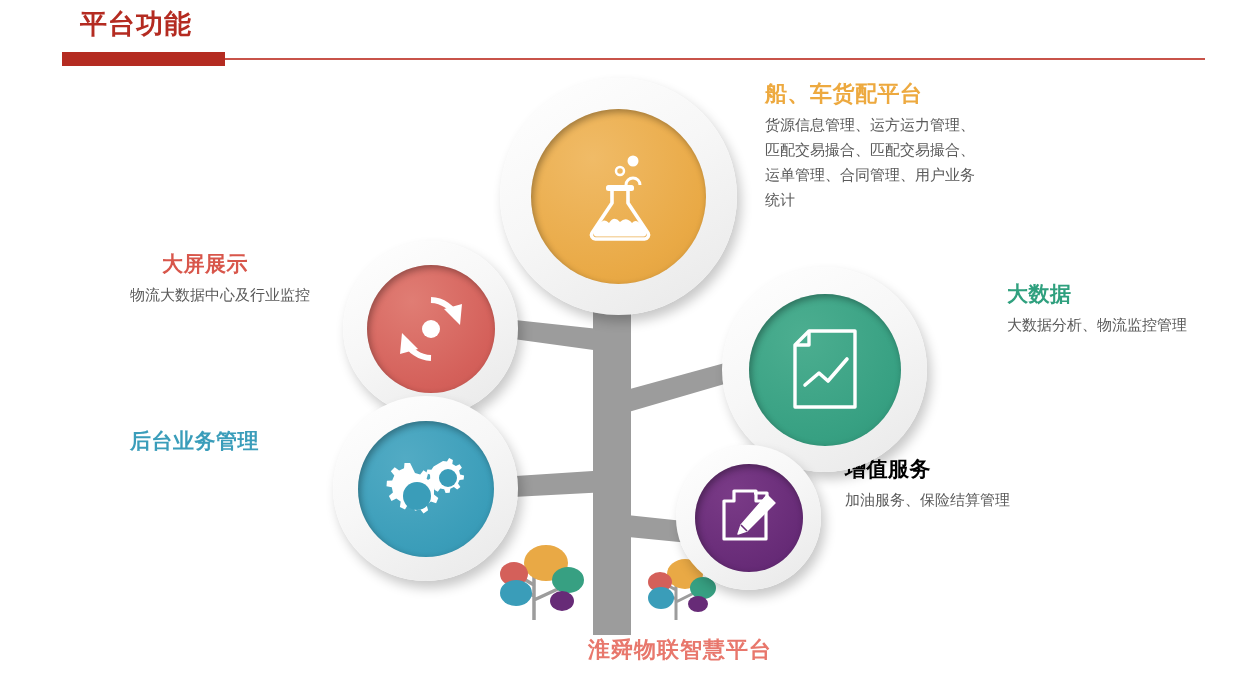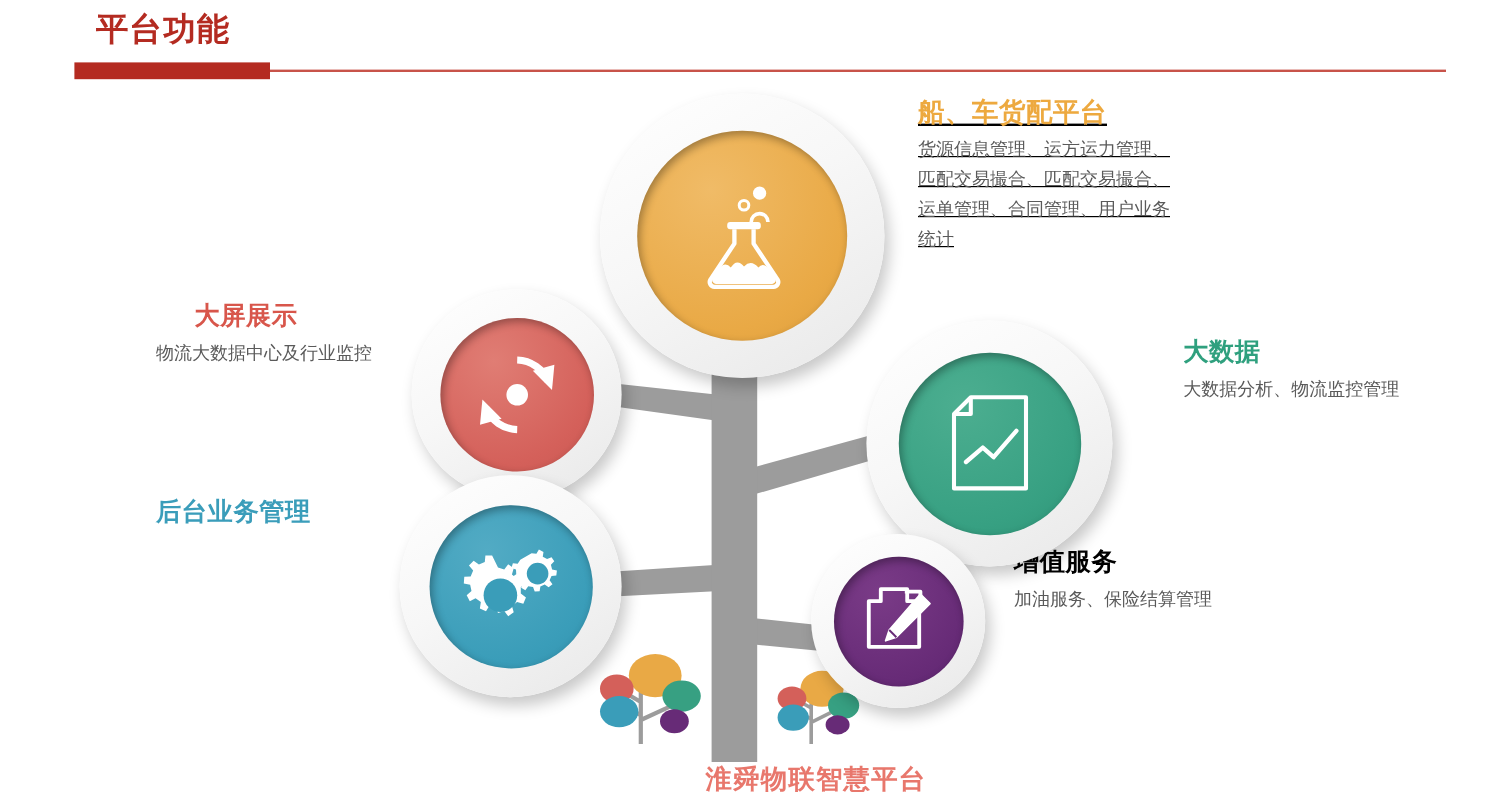--- a/index.html
+++ b/index.html
@@ -105,27 +105,27 @@
   }
   .txt-block .t-body {
     font-size: 15px;
     line-height: 25px;
     color: #5A5A5A;
   }
 
   #txt-display     { left: 130px; top: 250px; width: 200px; }
   #txt-display .t-title { color: #D8564B; margin-left: 32px; }
 
-  #txt-backend     { left: 130px; top: 412px; width: 205px; font-family: Liberation Serif, serif; }
+  #txt-backend     { left: 130px; top: 427px; width: 205px; }
   #txt-backend .t-title { color: #3A9DBA; }
 
-  #txt-platform    { left: 765px; top: 80px;  width: 222px; text-decoration: underline; }
+  #txt-platform    { left: 765px; top: 80px;  width: 222px; }
   #txt-platform .t-title { color: #EDA93F; font-size: 22px; }
 
-  #txt-bigdata     { left: 986px; top: 280px; width: 200px; }
+  #txt-bigdata     { left: 1007px; top: 280px; width: 200px; }
   #txt-bigdata .t-title { color: #2FA07E; }
 
   #txt-valueadded  { left: 845px; top: 455px; width: 215px; }
   #txt-valueadded .t-title { color: #000000; }
 
   #caption {
     position: absolute;
     left: 452px;
     top: 635px;
     width: 320px;

